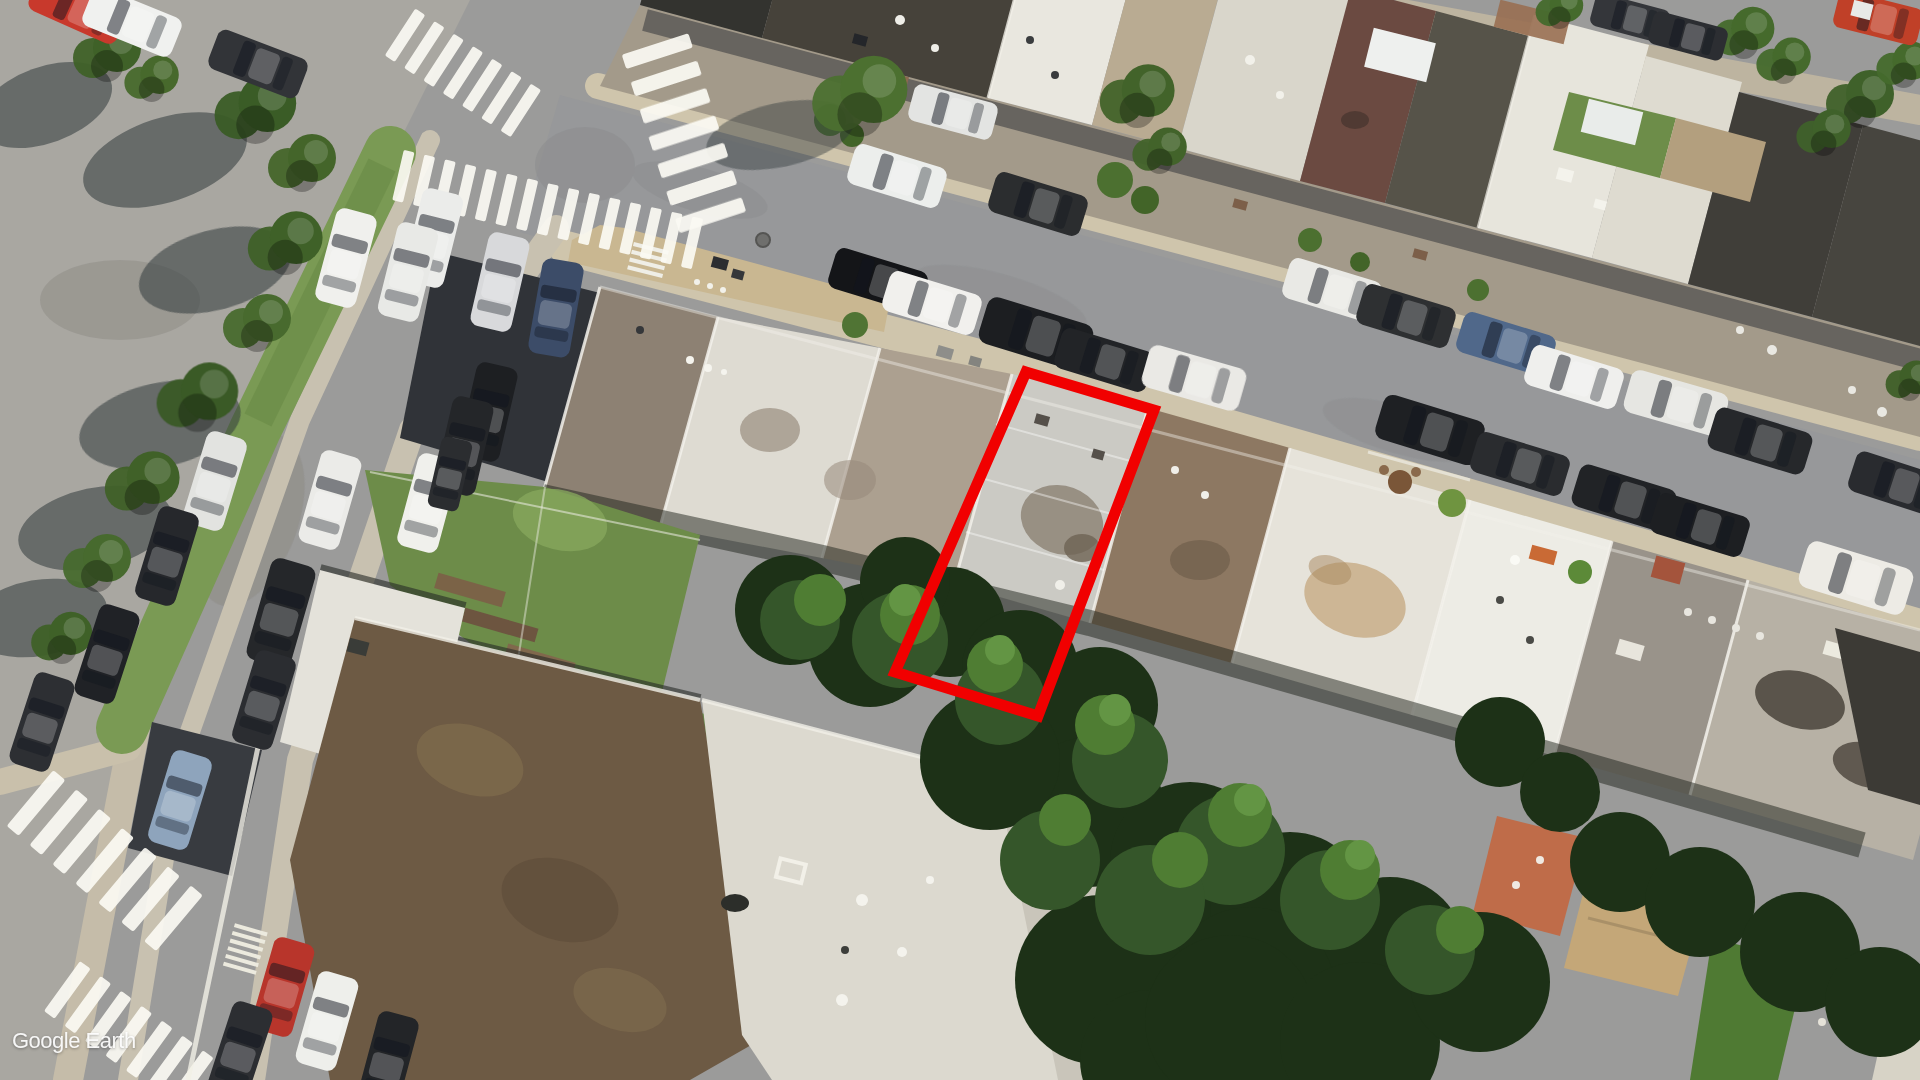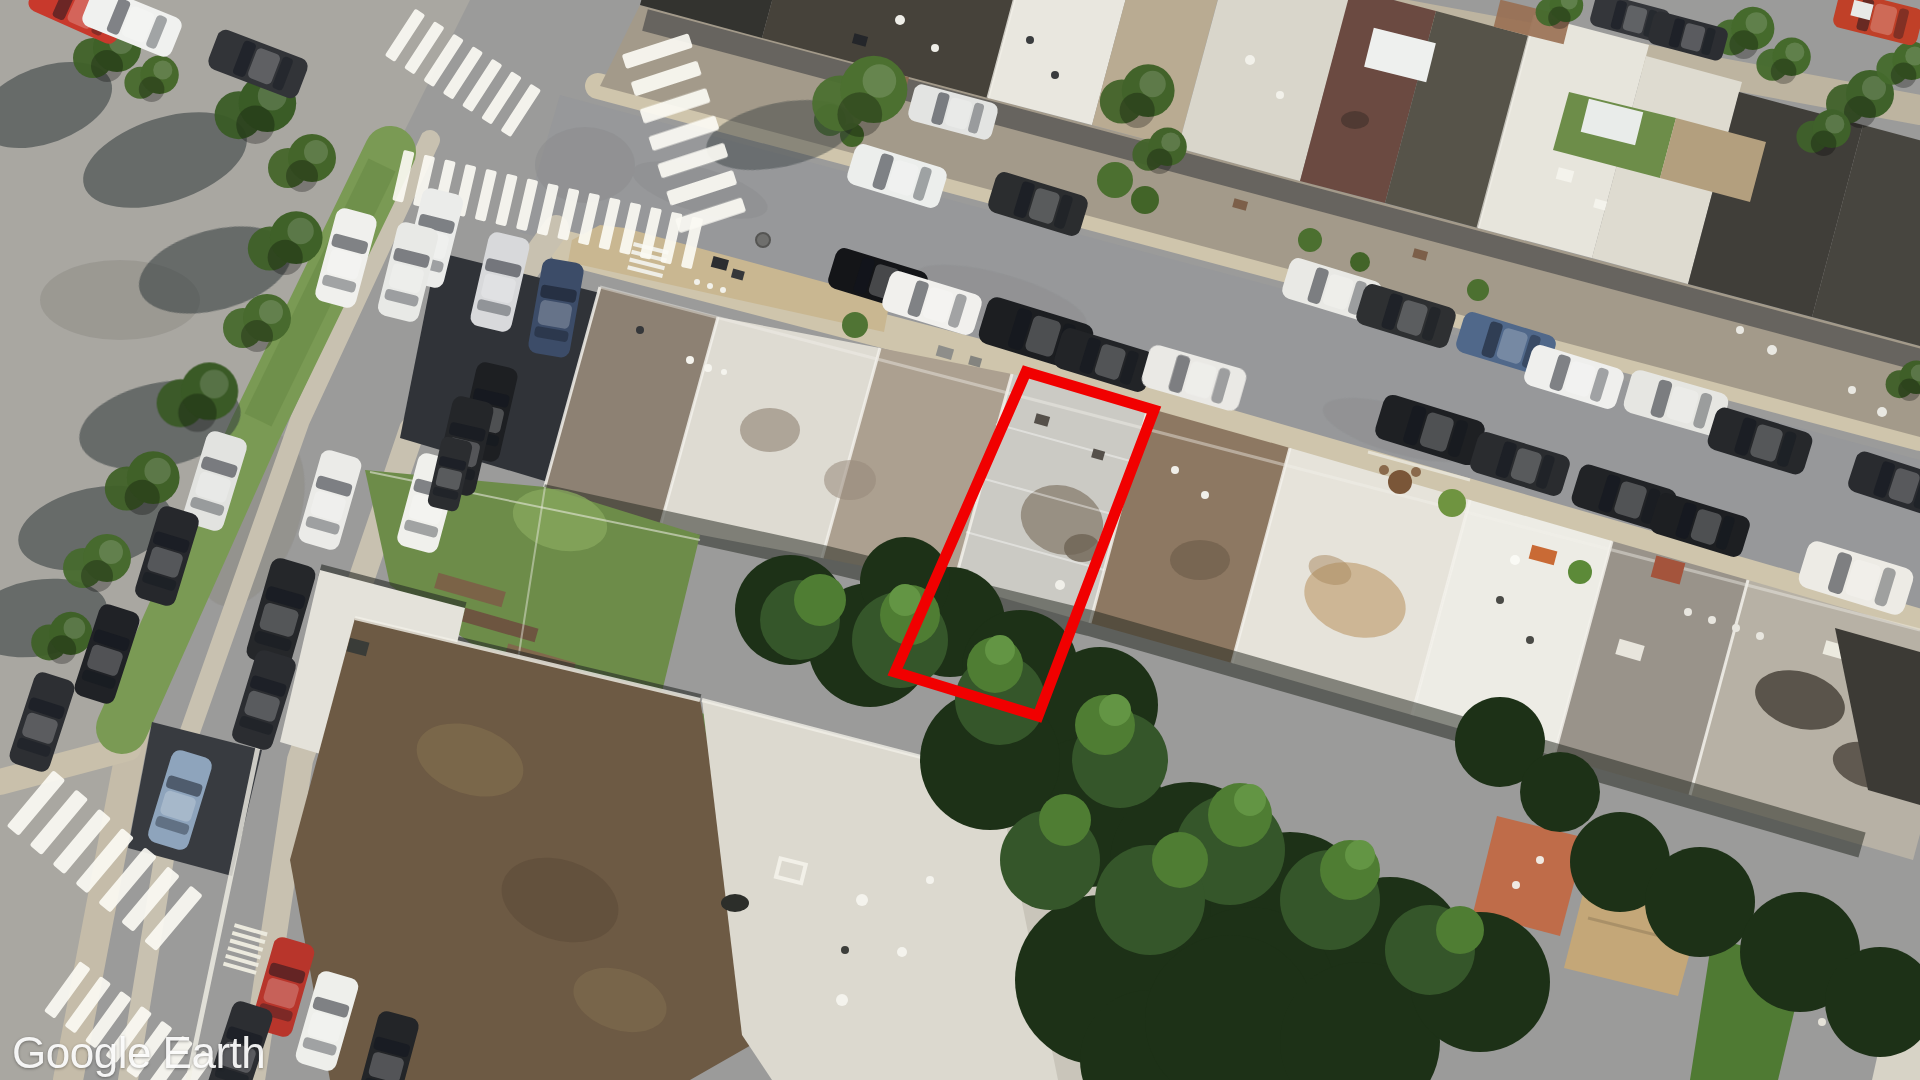--- a/index.html
+++ b/index.html
@@ -1,19 +1,19 @@
 <!DOCTYPE html>
 <html><head>
 <meta charset="utf-8">
 <style>
   html,body{margin:0;padding:0;background:#111;}
   #viewport{position:relative;width:1920px;height:1080px;overflow:hidden;
     font-family:"Liberation Sans",sans-serif;background:#9b9b9a;cursor:grab;}
   #scene{position:absolute;inset:0;}
-  .watermark{position:absolute;left:12px;top:1028px;font-size:44px;letter-spacing:-0.5px;
+  .watermark{position:absolute;left:12px;top:1028px;font-size:22px;letter-spacing:-0.5px;
     color:rgba(255,255,255,0.92);text-shadow:0 1px 3px rgba(0,0,0,0.35);user-select:none;}
 </style>
 </head>
 <body>
 
 <div id="viewport">
 <svg id="scene" width="1920" height="1080" viewBox="0 0 1920 1080" xmlns="http://www.w3.org/2000/svg">
 <defs>
   <g id="car">
     <rect x="-48" y="-21" width="96" height="42" rx="9" fill="currentColor"></rect>

